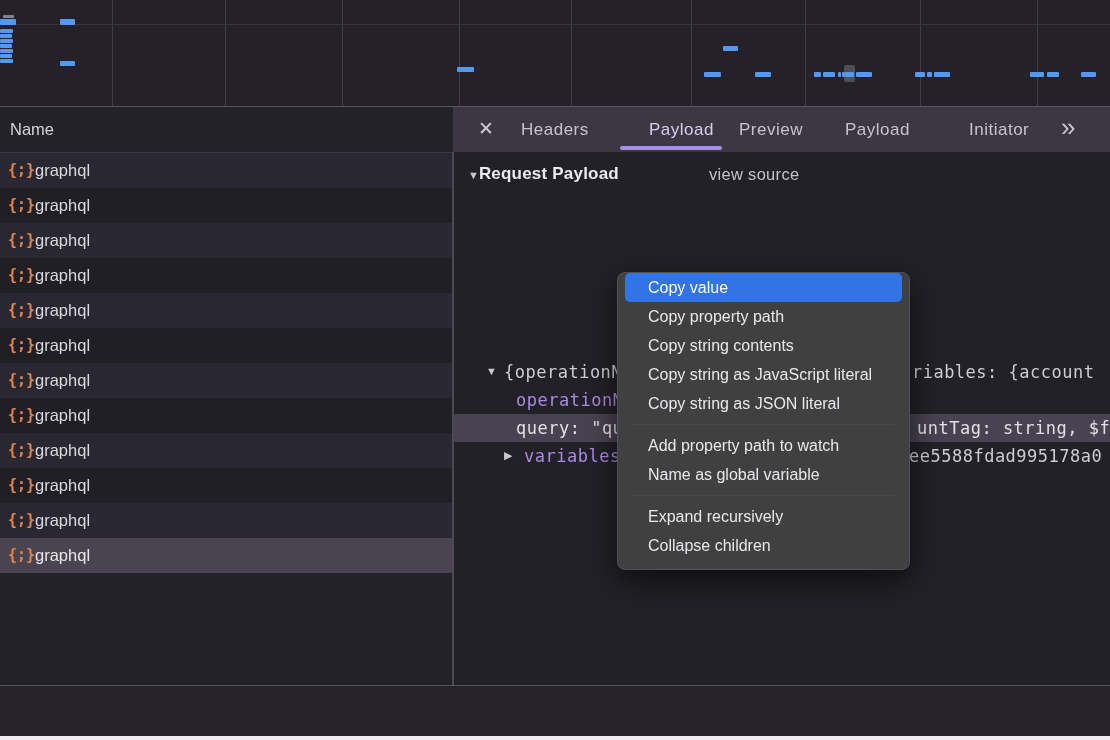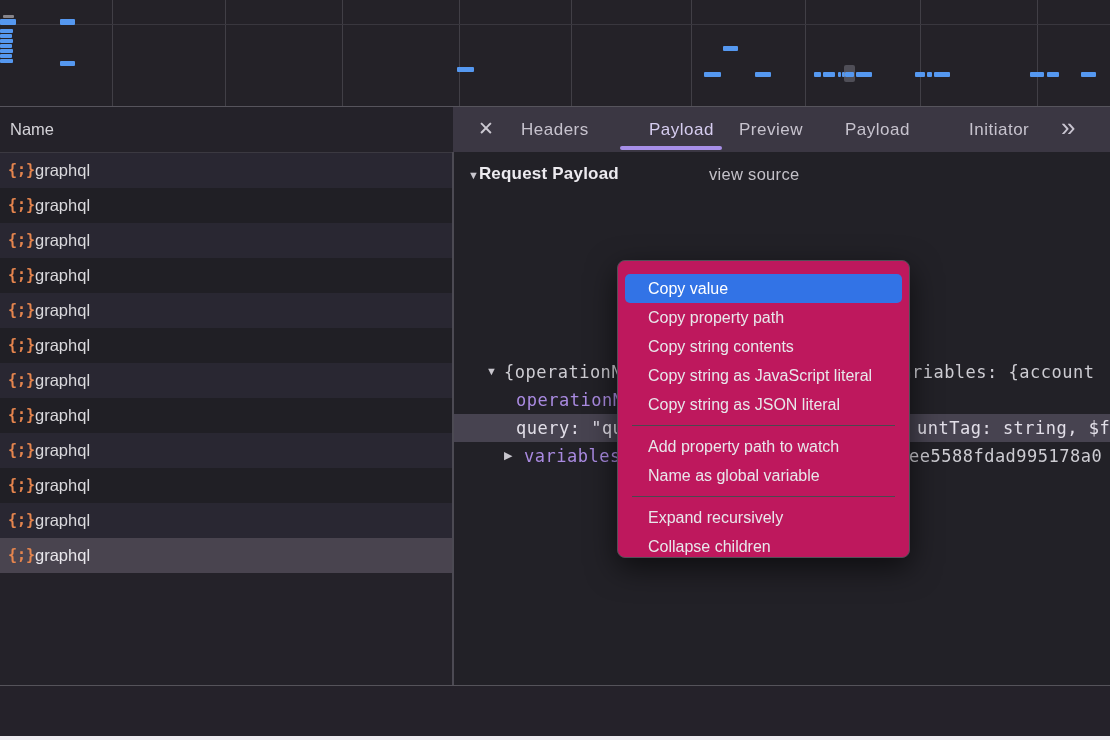--- a/index.html
+++ b/index.html
@@ -60,24 +60,24 @@
   .tree-row{position:absolute;left:0;width:656px;height:28px;line-height:28px;white-space:pre;}
   .tree-row .txt{position:absolute;top:0;height:28px;line-height:28px;}
   .c-default{color:#cdccd2;}
   .c-key{color:#a98ae0;}
   .c-string{color:#3fc0d6;}
   .c-selected{color:#e2dfe8;}
   #row-query{background:#474350;}
   .row-tri{position:absolute;top:0;height:28px;line-height:27px;}
 
   
-  #context-menu{position:absolute;left:617px;top:260px;width:293px;height:298px;
-                background:#be185d;border:1px solid #514f57;border-radius:8px;
+  #context-menu{position:absolute;left:617px;top:272px;width:293px;height:298px;
+                background:#404040;border:1px solid #514f57;border-radius:8px;
                 box-sizing:border-box;box-shadow:0 10px 30px rgba(0,0,0,.6);
-                padding-top:13px;z-index:10;}
+                padding-top:0;z-index:10;}
   .menu-item{position:relative;height:29px;line-height:29px;margin:0 7px;
              padding-left:23px;font-size:16px;color:#e8e7eb;border-radius:5px;
              white-space:nowrap;}
   .menu-item.highlighted{background:#3273e6;color:#ffffff;}
   .menu-sep{height:1px;background:#4a494f;margin:6px 14px;}
 
   
   #footer{position:absolute;left:0;top:685px;width:1110px;height:51px;
           background:#25222a;border-top:1px solid #55535a;box-sizing:content-box;}
   #bottom-strip{position:absolute;left:0;top:736px;width:1110px;height:4px;background:#efedf2;}

